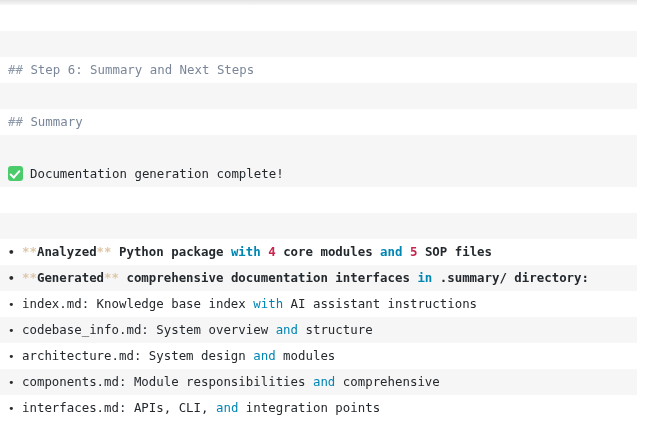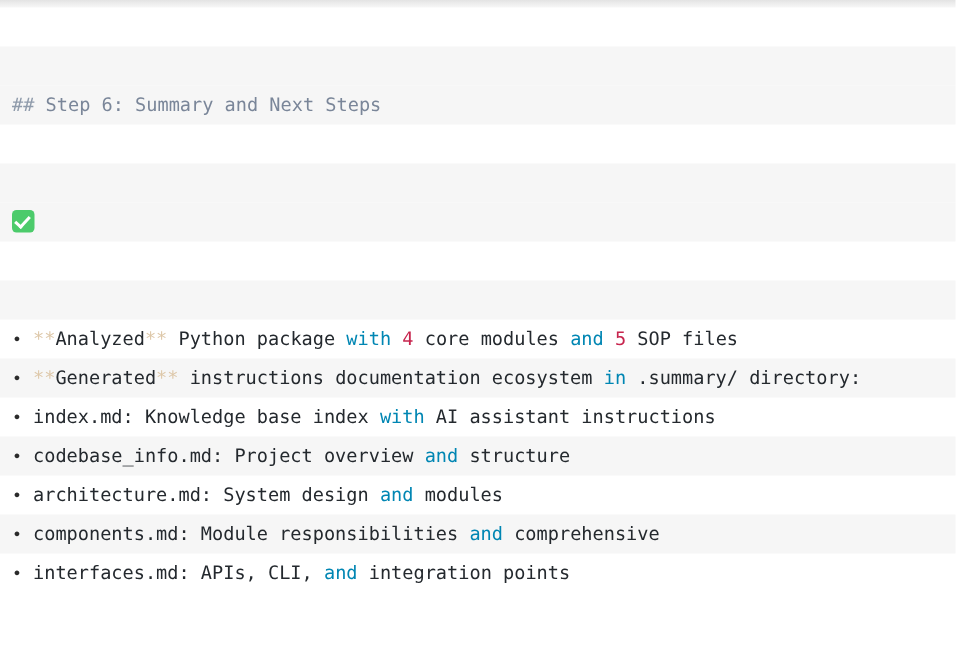--- a/index.html
+++ b/index.html
@@ -87,21 +87,21 @@
     position: absolute;
     left: 4px;
     top: 2px;
     width: 4px;
     height: 8px;
     border: solid #ffffff;
     border-width: 0 2px 2px 0;
     transform: rotate(42deg);
   }
   .callout .text { color: #24292e; }
-  .indent1 { padding-left: 8px; }
+  .indent1 { padding-left: 8px; font-weight: bold; }
   .indent2 { padding-left: 24px; }
 
   .bdot {
     display: inline-block;
     width: 14px;
     color: #2b2b2b;
     font-size: 11px;
   }
 
   
@@ -118,46 +118,49 @@
   <div id="top-edge"></div>
 
   <div id="doc">
 
     <div class="row heading">
       <span class="content"><span class="hashes">##</span><span> Step 6: Summary and Next Steps</span></span>
     </div>
 
     <div class="row blank stripe"><span class="content"> </span></div>
 
+    <div class="row heading">
+      <span class="content"><span class="hashes">##</span><span> Summary</span></span>
+    </div>
 
     <div class="row blank stripe"><span class="content"> </span></div>
 
     <div class="row callout">
-      <span class="content"><span class="check"></span></span>
+      <span class="content"><span class="check"></span><span class="text">Documentation generation complete!</span></span>
     </div>
 
     <div class="row blank stripe"><span class="content"> </span></div>
 
 
     <div class="row blank stripe"><span class="content"> </span></div>
 
     <div class="row">
       <span class="content indent1"><span class="bdot">•</span><span class="tok-ast">**</span><span class="tok-txt">Analyzed</span><span class="tok-ast">**</span><span class="tok-txt"> Python package </span><span class="tok-kw">with</span><span class="tok-txt"> </span><span class="tok-num">4</span><span class="tok-txt"> core modules </span><span class="tok-kw">and</span><span class="tok-txt"> </span><span class="tok-num">5</span><span class="tok-txt"> SOP files</span></span>
     </div>
 
     <div class="row stripe">
-      <span class="content indent1"><span class="bdot">•</span><span class="tok-ast">**</span><span class="tok-txt">Generated</span><span class="tok-ast">**</span><span class="tok-txt"> instructions documentation ecosystem </span><span class="tok-kw">in</span><span class="tok-txt"> .summary/ directory:</span></span>
+      <span class="content indent1"><span class="bdot">•</span><span class="tok-ast">**</span><span class="tok-txt">Generated</span><span class="tok-ast">**</span><span class="tok-txt"> comprehensive documentation interfaces </span><span class="tok-kw">in</span><span class="tok-txt"> .summary/ directory:</span></span>
     </div>
 
     <div class="row">
       <span class="content indent2"><span class="bdot">•</span><span class="tok-txt">index.md: Knowledge base index </span><span class="tok-kw">with</span><span class="tok-txt"> AI assistant instructions</span></span>
     </div>
 
     <div class="row stripe">
-      <span class="content indent2"><span class="bdot">•</span><span class="tok-txt">codebase_info.md: Project overview </span><span class="tok-kw">and</span><span class="tok-txt"> structure</span></span>
+      <span class="content indent2"><span class="bdot">•</span><span class="tok-txt">codebase_info.md: System overview </span><span class="tok-kw">and</span><span class="tok-txt"> structure</span></span>
     </div>
 
     <div class="row">
       <span class="content indent2"><span class="bdot">•</span><span class="tok-txt">architecture.md: System design </span><span class="tok-kw">and</span><span class="tok-txt"> modules</span></span>
     </div>
 
     <div class="row stripe">
       <span class="content indent2"><span class="bdot">•</span><span class="tok-txt">components.md: Module responsibilities </span><span class="tok-kw">and</span><span class="tok-txt"> comprehensive</span></span>
     </div>
 

